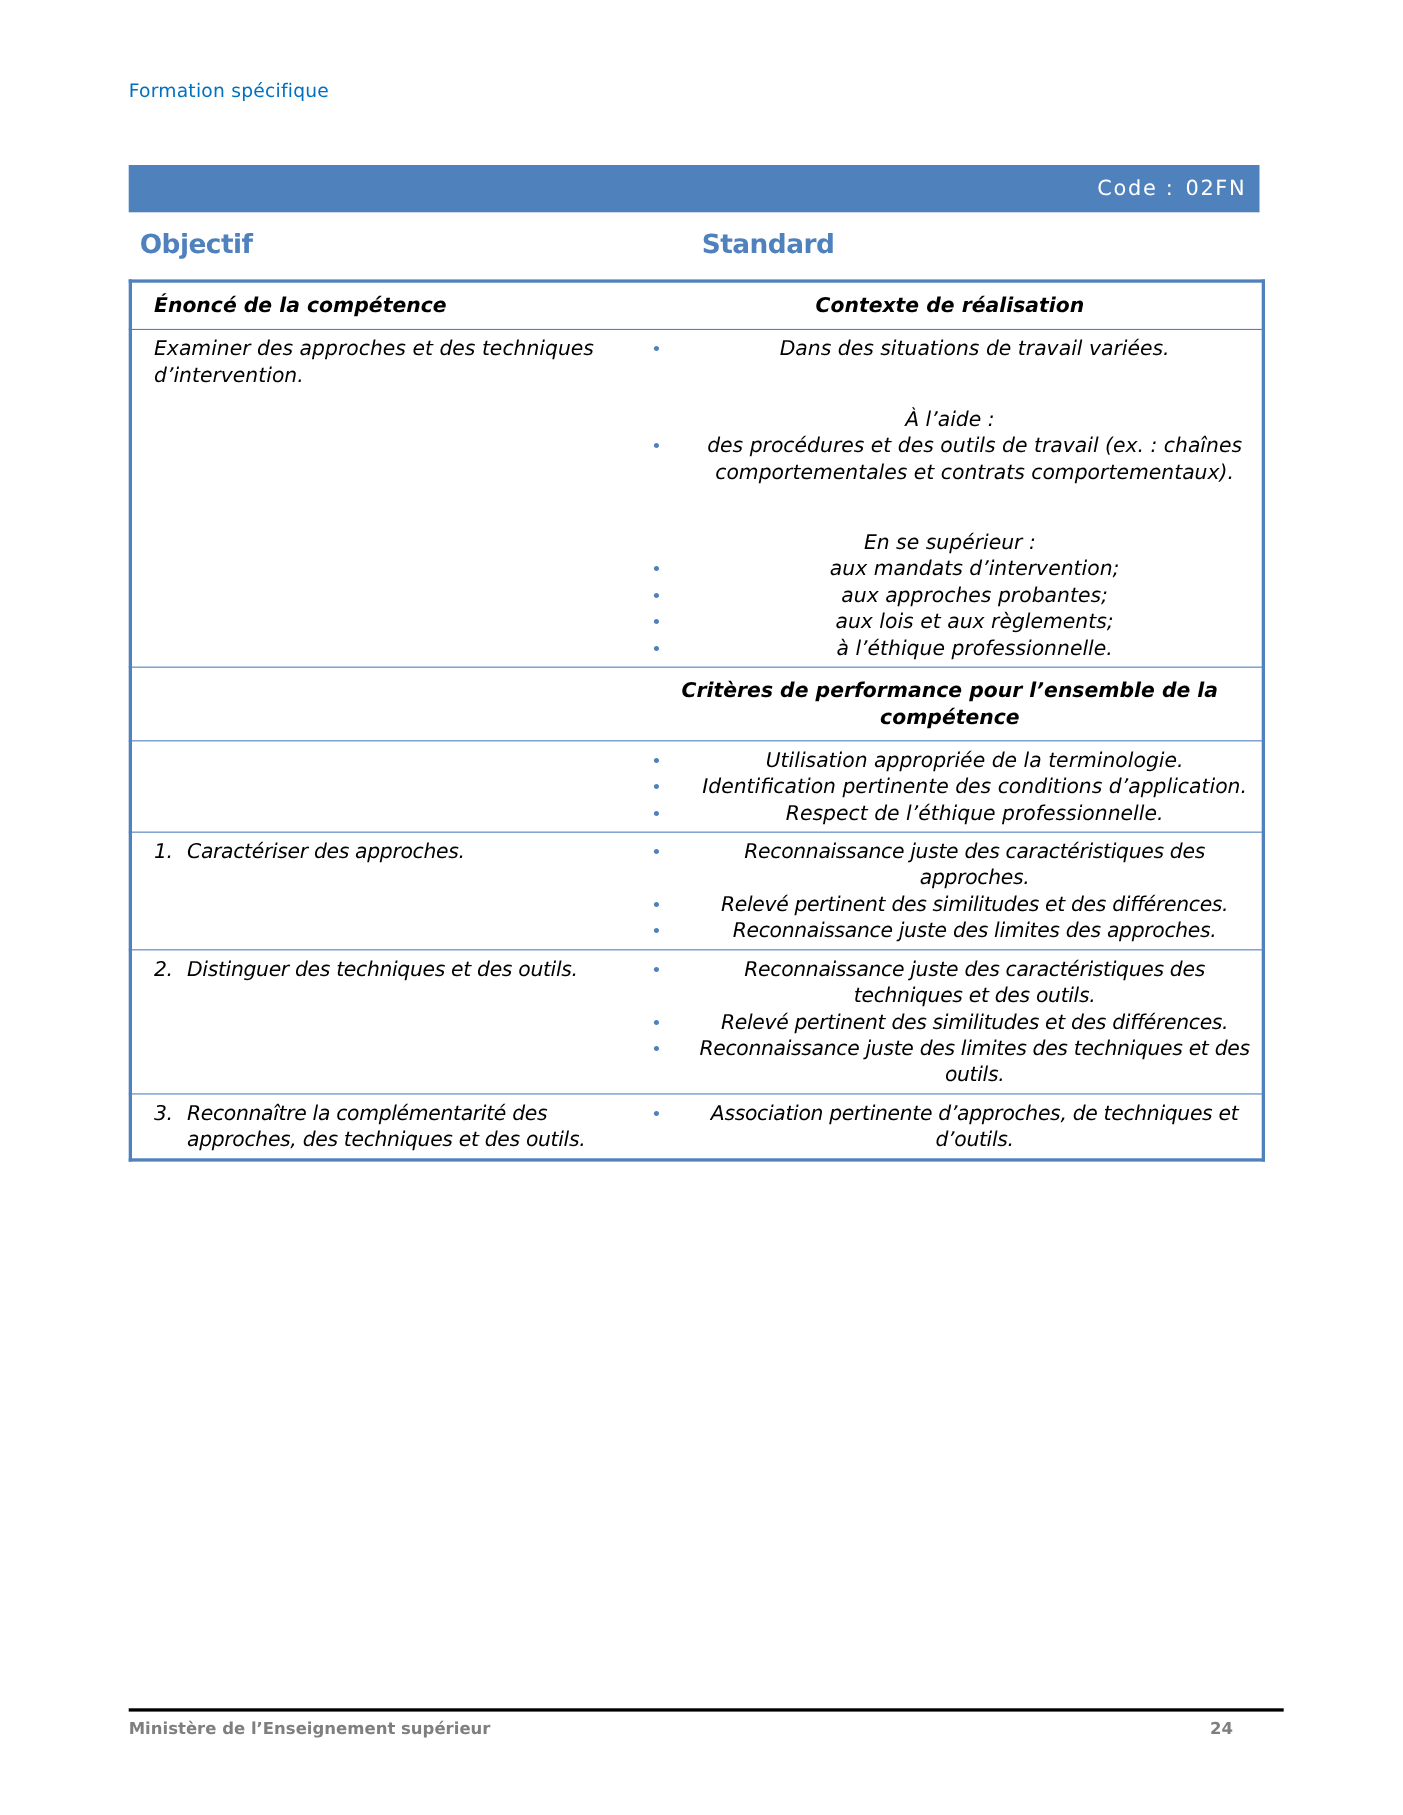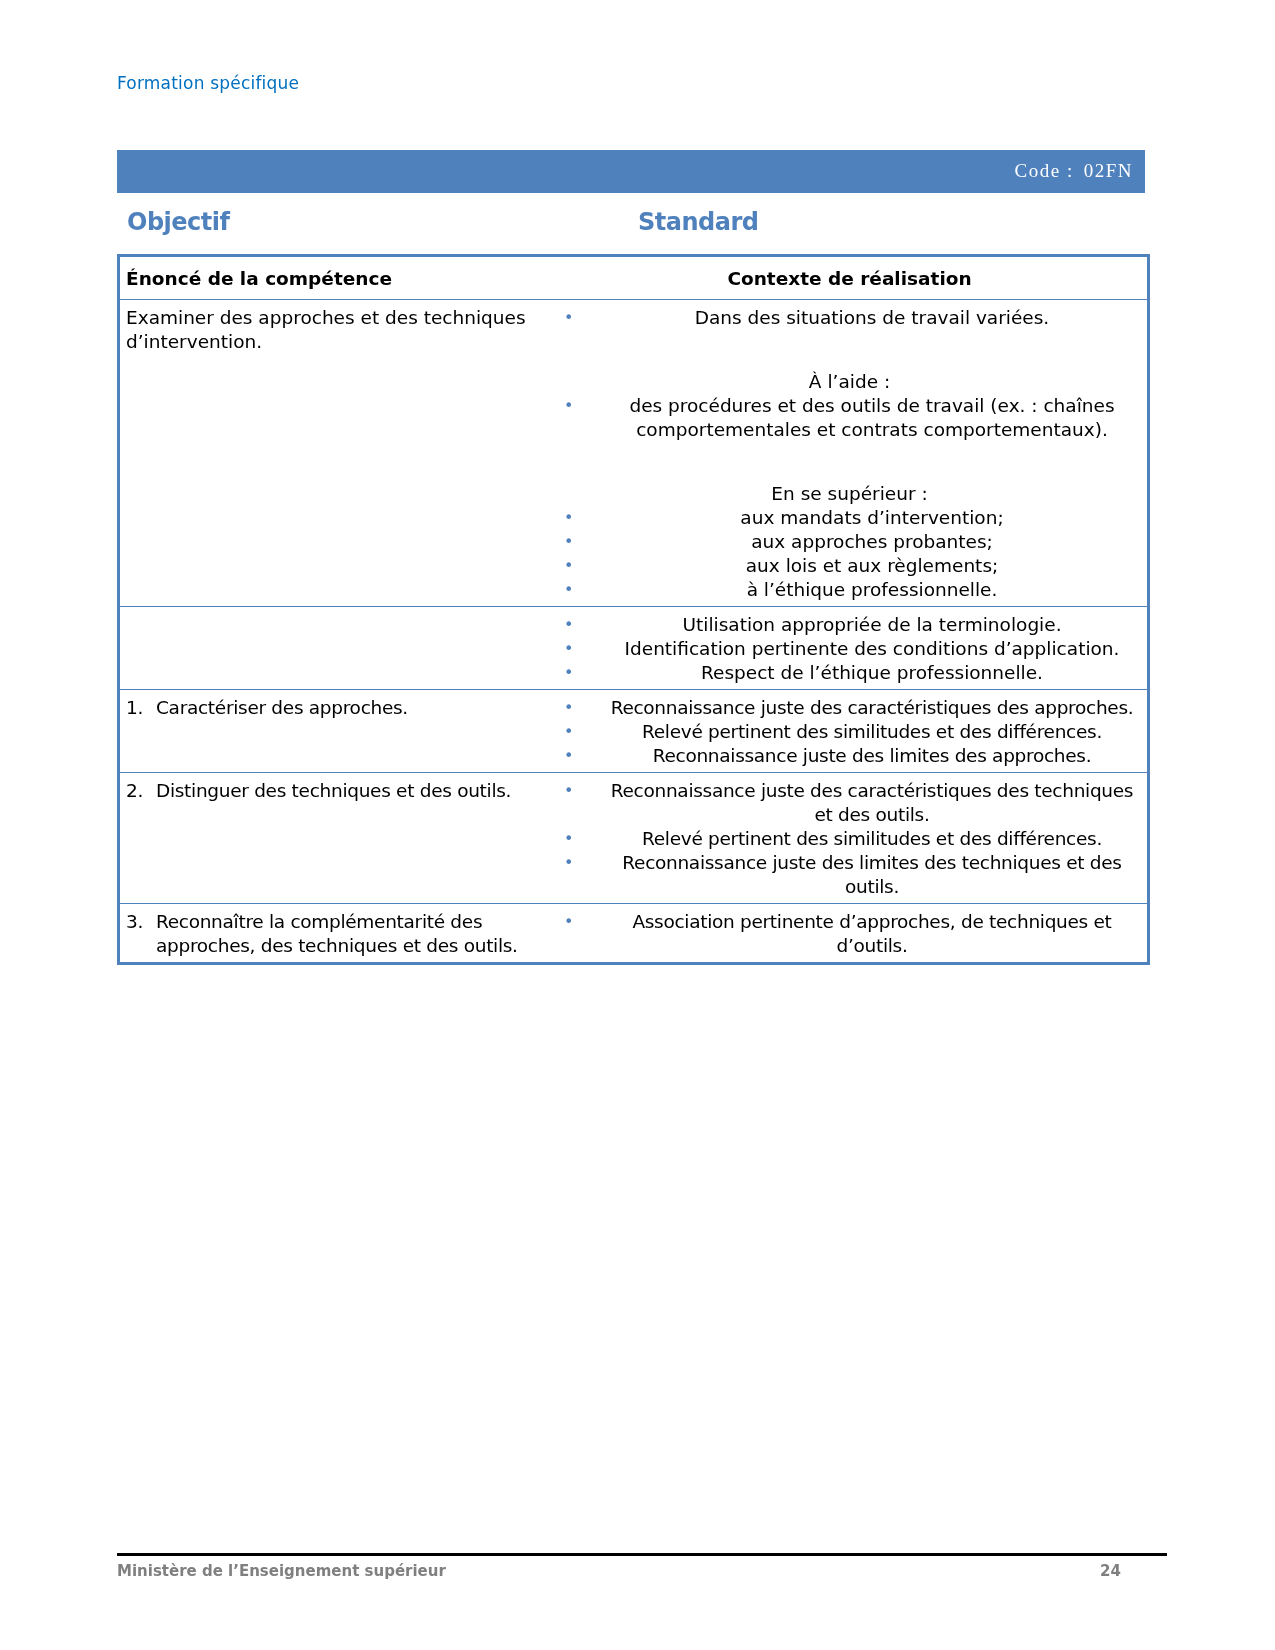--- a/index.html
+++ b/index.html
@@ -1,28 +1,28 @@
 <!DOCTYPE html>
 <html><head>
 <meta charset="utf-8">
 <style>
   html, body { margin: 0; padding: 0; background: #ffffff; }
   body { width: 1275px; height: 1650px; position: relative; overflow: hidden;
          font-family: "DejaVu Sans", sans-serif; color: #000; }
   .top-label { position: absolute; left: 117px; top: 73px; font-size: 17px; color: #0070c0; letter-spacing: 0.2px; text-align: right; }
   .code-bar { position: absolute; left: 117px; top: 150px; width: 1028px; height: 43px; background: #4f81bd;
               color: #fff; font-size: 19px; letter-spacing: 1.5px; }
-  .code-bar .code-wrap { position: absolute; right: 12px; top: 10px; font-family: Liberation Serif, serif; }
+  .code-bar .code-wrap { position: absolute; right: 12px; top: 10px; }
   .code-bar .code-value { margin-left: 10px; }
   .section-head { position: absolute; top: 208px; font-size: 24px; font-weight: bold; color: #4f81bd; letter-spacing: -0.5px; }
   .sh-obj { left: 127px; }
   .sh-std { left: 638px; }
   table.comp { position: absolute; left: 117px; top: 254px; width: 1033px; border-collapse: collapse;
                border: 3px solid #4f81bd; font-size: 18.5px; line-height: 24px; }
-  table.comp td { border-top: 1px solid #4f81bd; vertical-align: top; padding: 6px 10px 4px 6px; }
+  table.comp td { border-top: 1px solid #4f81bd; vertical-align: top; padding: 6px 10px 4px 20px; font-style: italic; }
   table.comp tr:first-child td { border-top: none; }
   td.left { width: 420px; }
   td.right { padding-left: 10px; text-align: center; }
   .hdr { font-weight: bold; }
   .hdr-cell { padding-top: 10px !important; padding-bottom: 8px !important; }
   ul.bl { list-style: none; margin: 0; padding: 0; }
   ul.bl li { position: relative; padding-left: 45px; }
   ul.bl li .bullet { position: absolute; left: 2px; top: 0; color: #4f81bd; font-size: 16px; }
   .plain { display: block; margin-top: 40px; }
   ol.el { margin: 0; padding: 0; list-style: none; }
@@ -64,20 +64,24 @@
         <li><span class="bullet">•</span><span>des procédures et des outils de travail (ex. : chaînes comportementales et contrats comportementaux).</span></li>
       </ul>
       <span class="plain">En se supérieur :</span>
       <ul class="bl">
         <li><span class="bullet">•</span><span>aux mandats d’intervention;</span></li>
         <li><span class="bullet">•</span><span>aux approches probantes;</span></li>
         <li><span class="bullet">•</span><span>aux lois et aux règlements;</span></li>
         <li><span class="bullet">•</span><span>à l’éthique professionnelle.</span></li>
       </ul>
     </td>
+  </tr>
+  <tr>
+    <td class="left"></td>
+    <td class="right hdr hdr-cell">Critères de performance pour l’ensemble de la compétence</td>
   </tr>
   <tr>
     <td class="left"></td>
     <td class="right">
       <ul class="bl">
         <li><span class="bullet">•</span><span>Utilisation appropriée de la terminologie.</span></li>
         <li><span class="bullet">•</span><span>Identification pertinente des conditions d’application.</span></li>
         <li><span class="bullet">•</span><span>Respect de l’éthique professionnelle.</span></li>
       </ul>
     </td>

